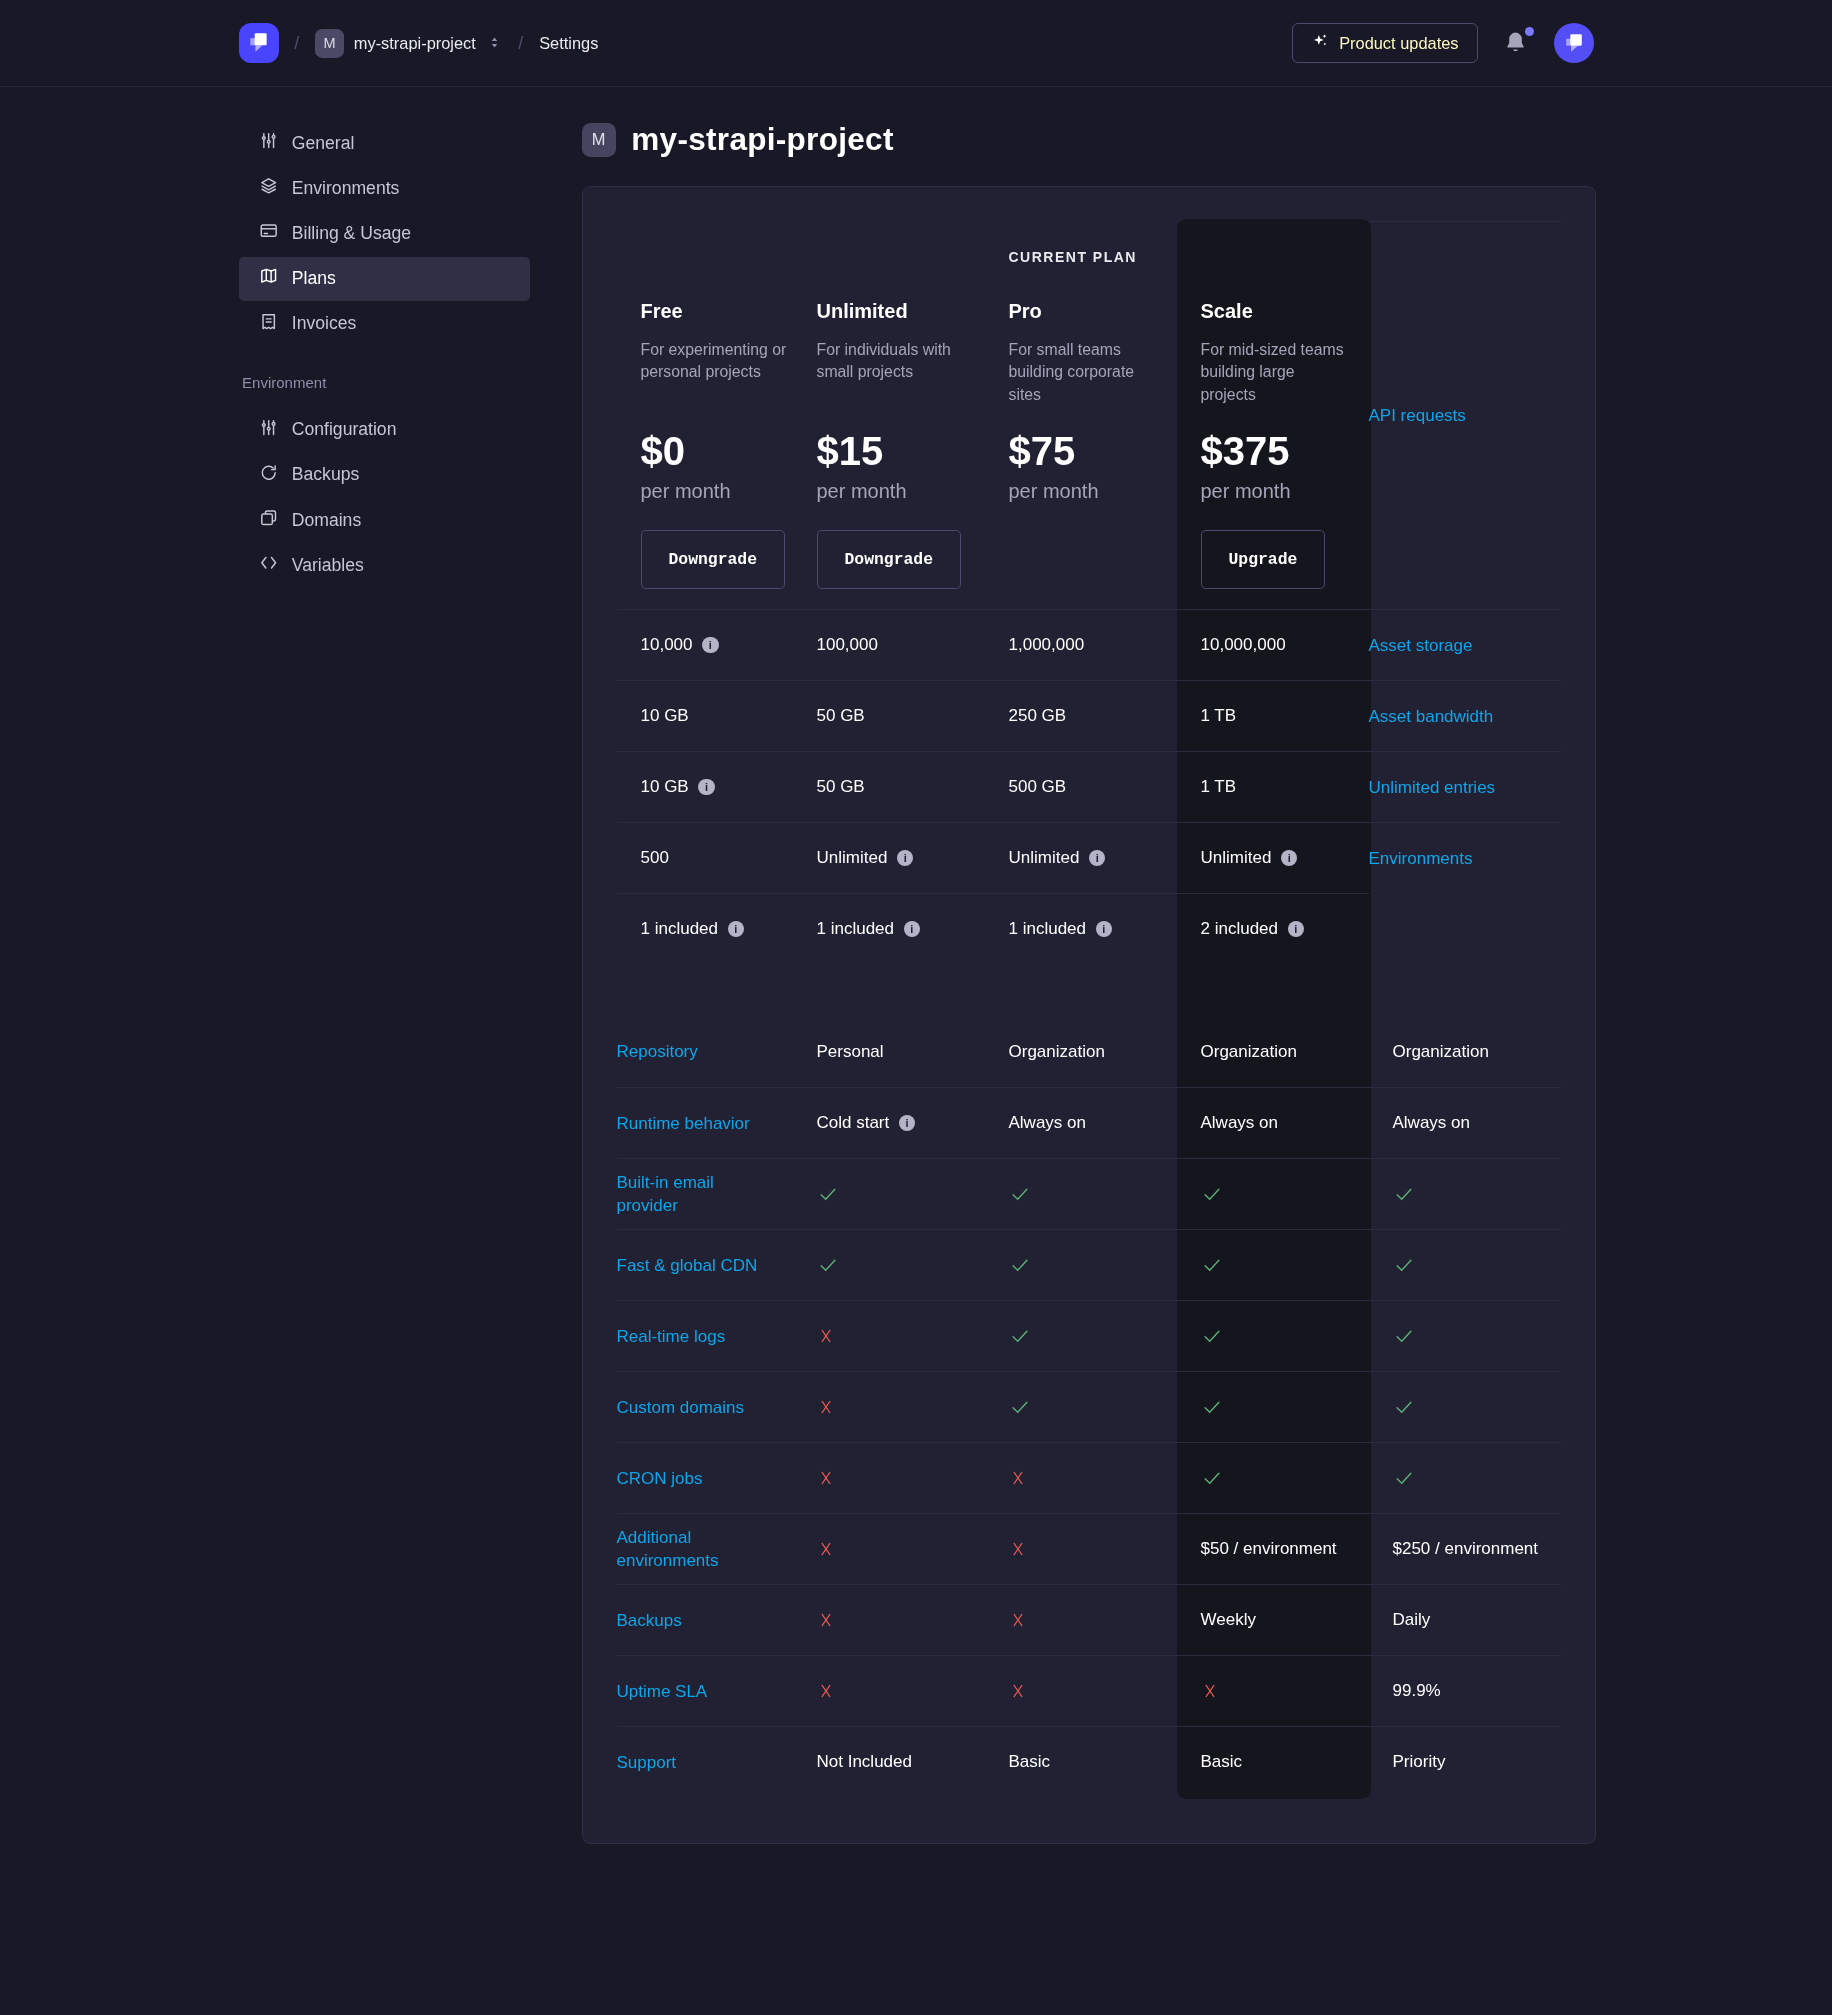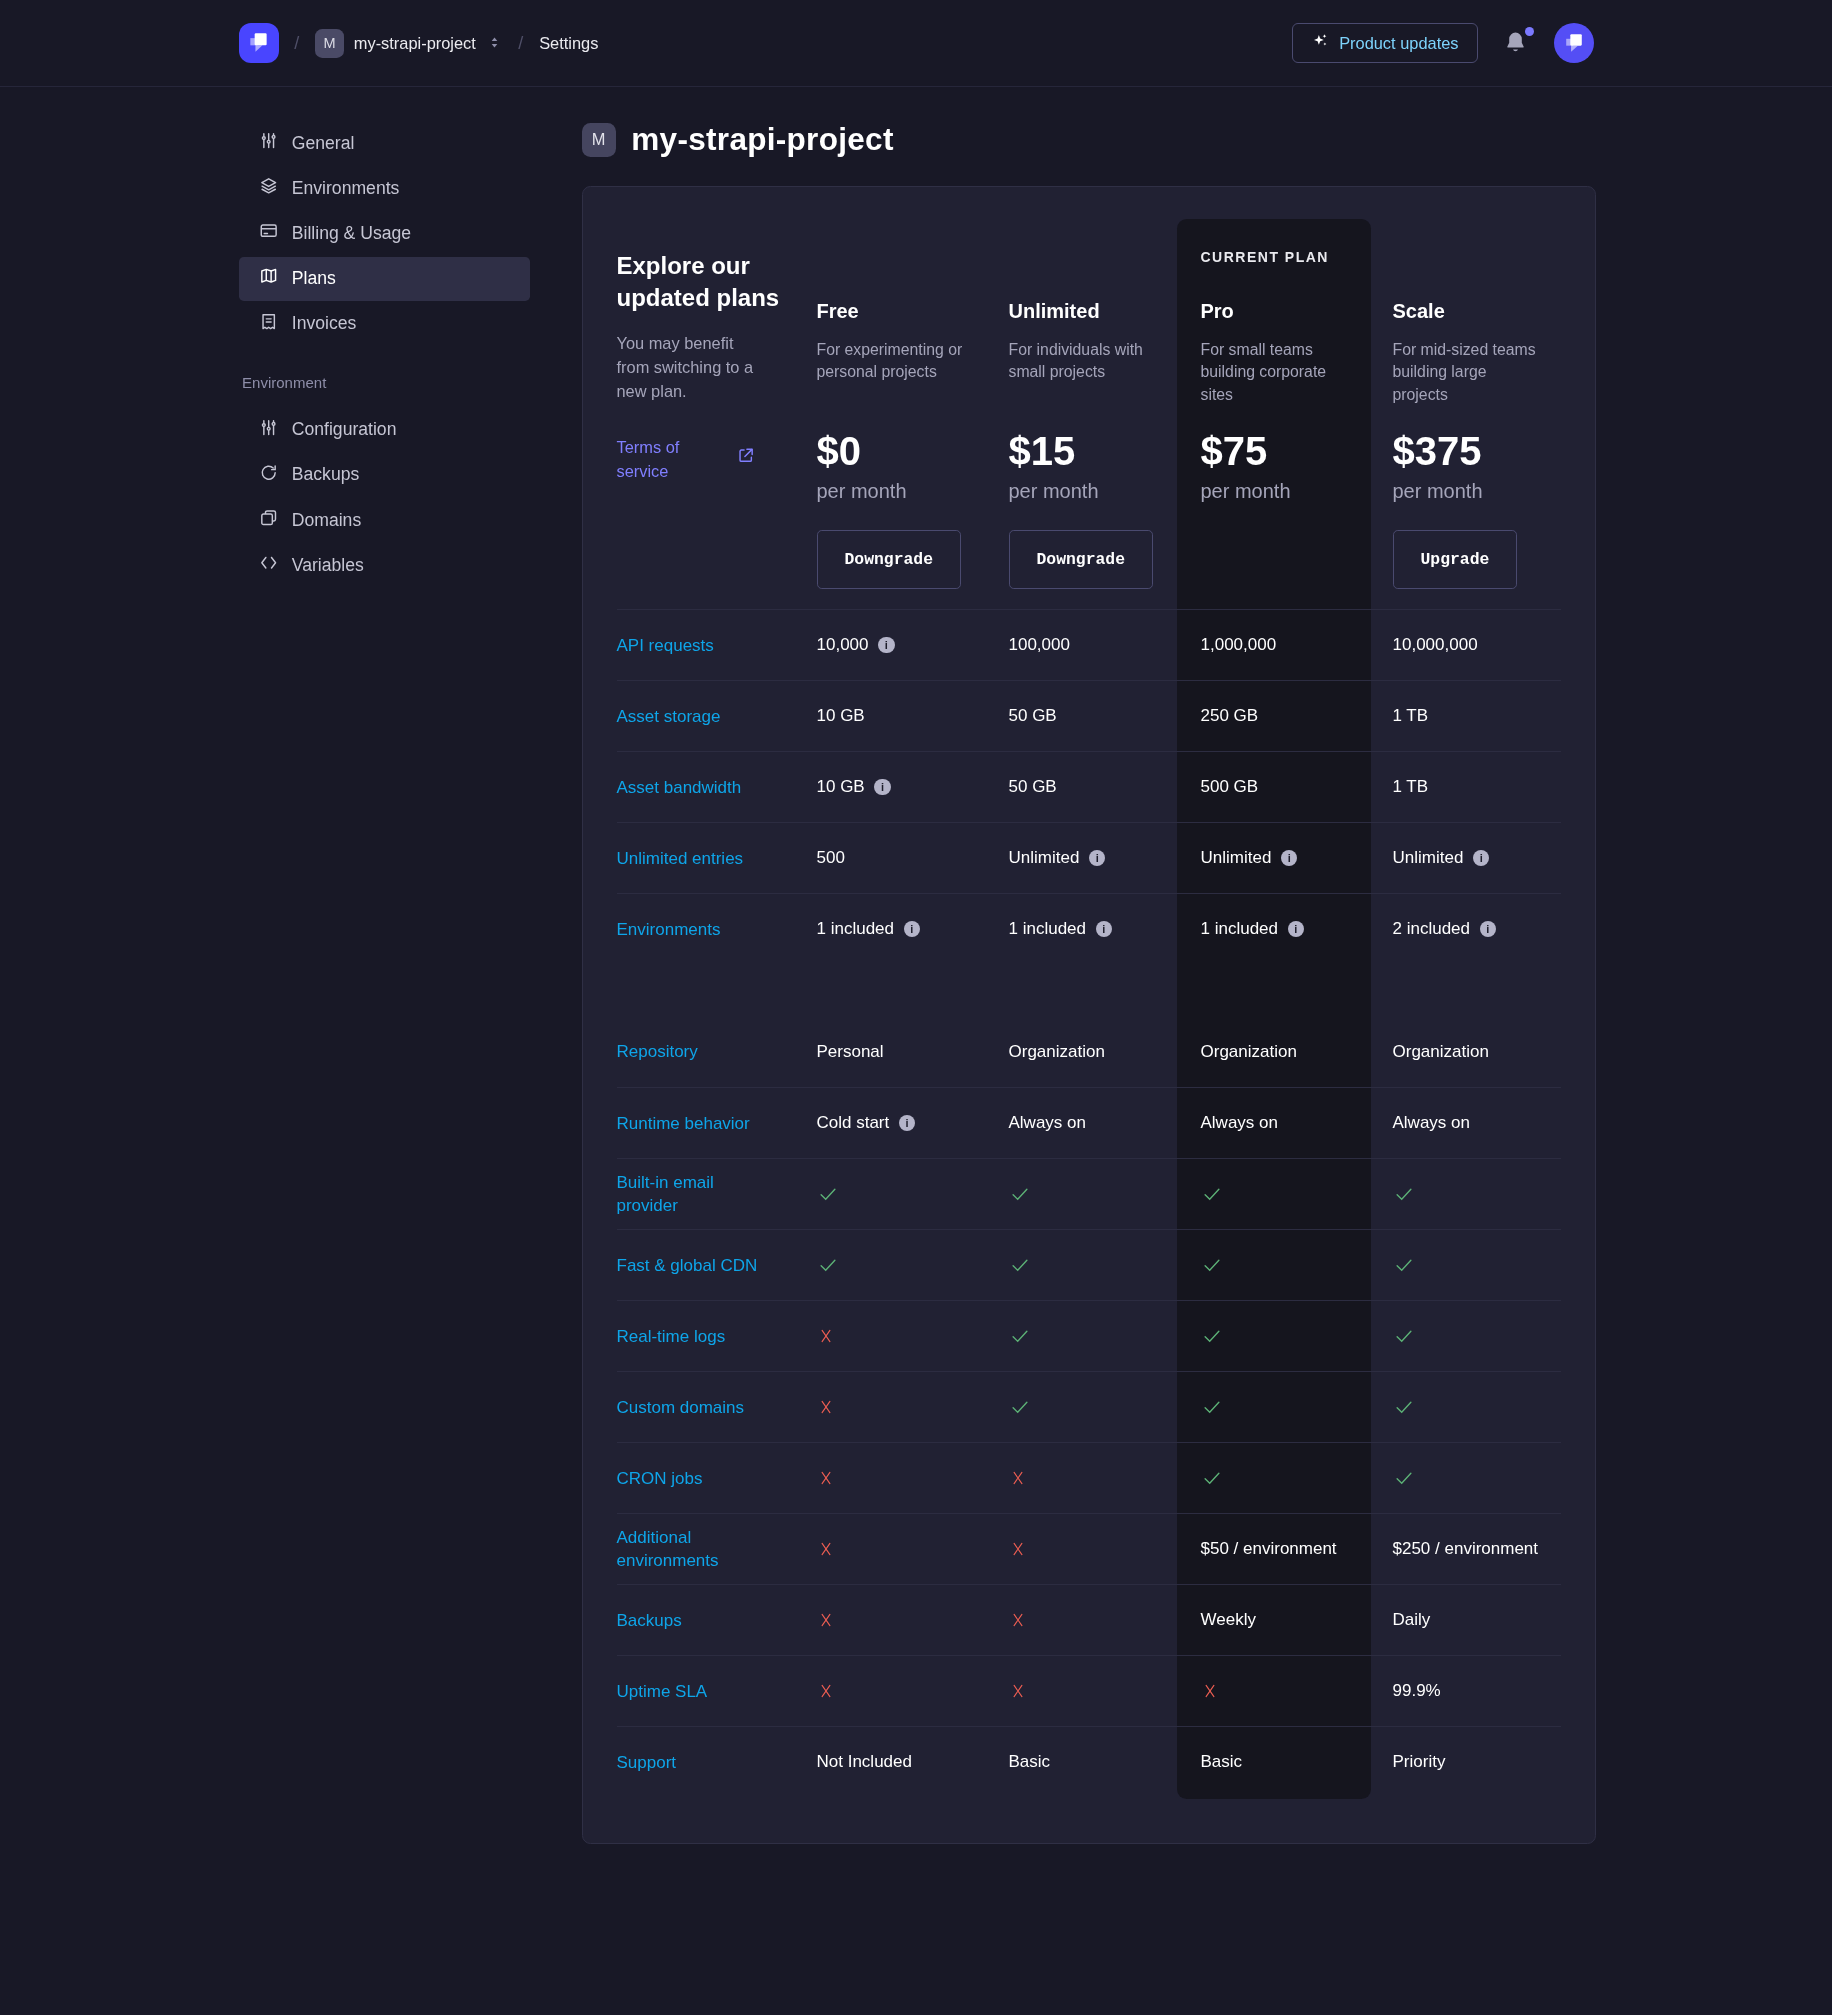--- a/index.html
+++ b/index.html
@@ -14,21 +14,21 @@
   .logo-btn { width:40px; height:40px; border-radius:12px; background:#4945ff;
     display:flex; align-items:center; justify-content:center; border:none; cursor:pointer; }
   .slash { color:#4f4f68; font-size:18px; }
   .crumb-project { display:flex; align-items:center; gap:9.7px; cursor:pointer; }
   .m-badge { width:29px; height:29px; border-radius:7.3px; background:#4a4a66; color:#dcdce6;
     font-size:14.5px; display:flex; align-items:center; justify-content:center; }
   .crumb-name { font-size:16.4px; color:#eaeaef; }
   .crumb-settings { font-size:16.4px; color:#eaeaef; }
   .top-right { margin-left:auto; display:flex; align-items:center; gap:24px; }
   .updates-btn { display:flex; align-items:center; gap:9.7px; height:40px; padding:0 18px;
-    background:transparent; border:0.6px solid #4a4a6f; border-radius:6px; color:#7dd3fc;
+    background:transparent; border:0.6px solid #4a4a6f; border-radius:6px; color:#fef9c3;
     font-size:16.4px; font-family:inherit; cursor:pointer; }
   .bell-wrap { position:relative; width:28px; height:28px; cursor:pointer; }
   .bell-dot { position:absolute; top:-2.4px; right:-4.8px; width:9px; height:9px;
     border-radius:50%; background:#7b79ff; }
   .avatar { width:40px; height:40px; border-radius:50%; background:#544ef5;
     display:flex; align-items:center; justify-content:center; cursor:pointer; }
 
   
   .layout { display:flex; padding-top:34px; }
   .sidebar { width:291px; flex:none; }
@@ -235,34 +235,20 @@
 
   <main class="main">
     <div class="title-row">
       <span class="title-badge">M</span>
       <h1 class="page-title">my-strapi-project</h1>
     </div>
 
     <section class="card">
       <div class="pro-panel"></div>
       <div class="grid">
-        <div class="intro-cell">
-          <h2>Explore our updated plans</h2>
-          <p>You may benefit from switching to a new plan.</p>
-          <a class="tos-link">
-            <span class="tos-text">Terms of service</span>
-            <span>
-              <svg width="19.4" height="19.4" viewBox="0 0 24 24" fill="none" stroke="#807fff" stroke-width="1.8" stroke-linecap="round" stroke-linejoin="round">
-                  <path d="M10 5H6.5A1.5 1.5 0 0 0 5 6.5v11A1.5 1.5 0 0 0 6.5 19h11a1.5 1.5 0 0 0 1.5-1.5V14"></path>
-                  <path d="M13.5 4H20v6.5"></path>
-                  <path d="M19.5 4.5L11 13"></path>
-                </svg>
-            </span>
-          </a>
-        </div>
 
       <div class="hcell"><div class="badge-row"></div><div class="plan-name">Free</div><div class="plan-desc">For experimenting or personal projects</div><div class="plan-price">$0</div><div class="plan-period">per month</div><button class="plan-btn">Downgrade</button></div>
           <div class="hcell"><div class="badge-row"></div><div class="plan-name">Unlimited</div><div class="plan-desc">For individuals with small projects</div><div class="plan-price">$15</div><div class="plan-period">per month</div><button class="plan-btn">Downgrade</button></div>
           <div class="hcell">
             <div class="badge-row">CURRENT PLAN</div>
             <div class="plan-name">Pro</div>
             <div class="plan-desc">For small teams building corporate sites</div>
             <div class="plan-price">$75</div>
             <div class="plan-period">per month</div>
           </div>

